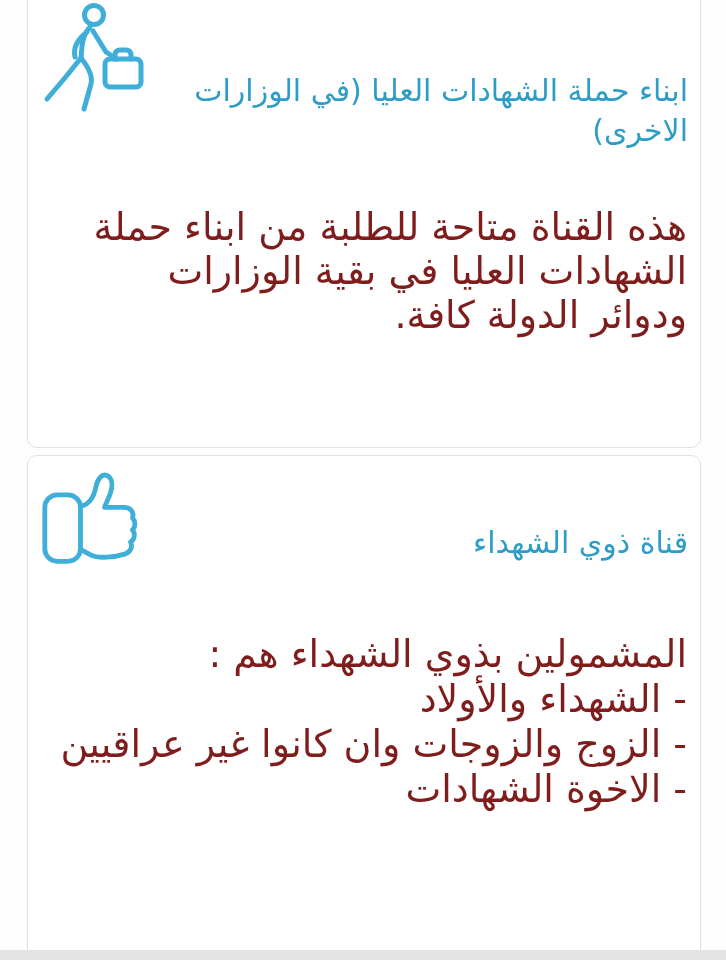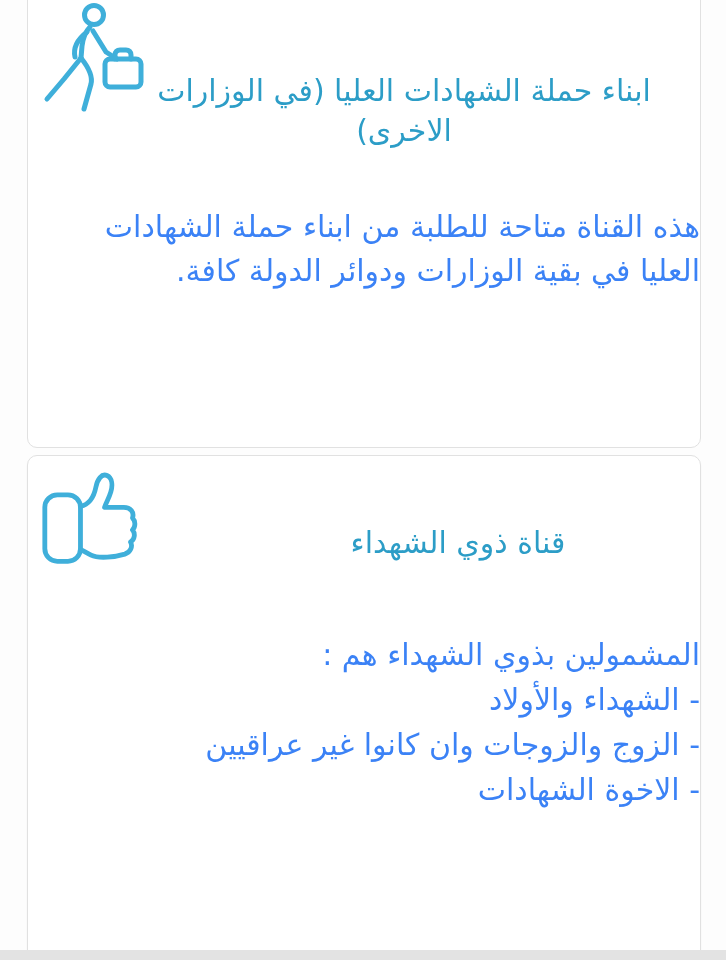--- a/index.html
+++ b/index.html
@@ -32,36 +32,36 @@
     left: 12px;
   }
   .card-1 .card-icon { top: 15px; width: 104px; height: 114px; }
   .card-2 .card-icon { top: 10px; width: 106px; height: 102px; }
 
   .card-title {
     position: absolute;
     right: 12px;
     direction: rtl;
     unicode-bidi: plaintext;
-    text-align: center;
+    text-align: right;
     color: #2c9dc7;
     font-size: 30px;
     line-height: 40px;
     font-weight: 400;
   }
   .card-1 .card-title { top: 84px; left: 92px; }
   .card-2 .card-title { top: 64px; left: 200px; line-height: 46px; }
 
   .card-text {
     position: absolute;
-    right: 0;
+    right: 13px;
     direction: rtl;
     text-align: right;
-    color: #3b82f6;
-    font-size: 30px;
+    color: #7f1d1d;
+    font-size: 38px;
   }
   .card-1 .card-text { top: 218px; left: 60px; line-height: 44px; }
   .card-2 .card-text { top: 176px; left: 30px; line-height: 45px; }
 
   .list-line { direction: rtl; }
 
   .bottom-strip {
     position: absolute;
     left: 0;
     top: 950px;

